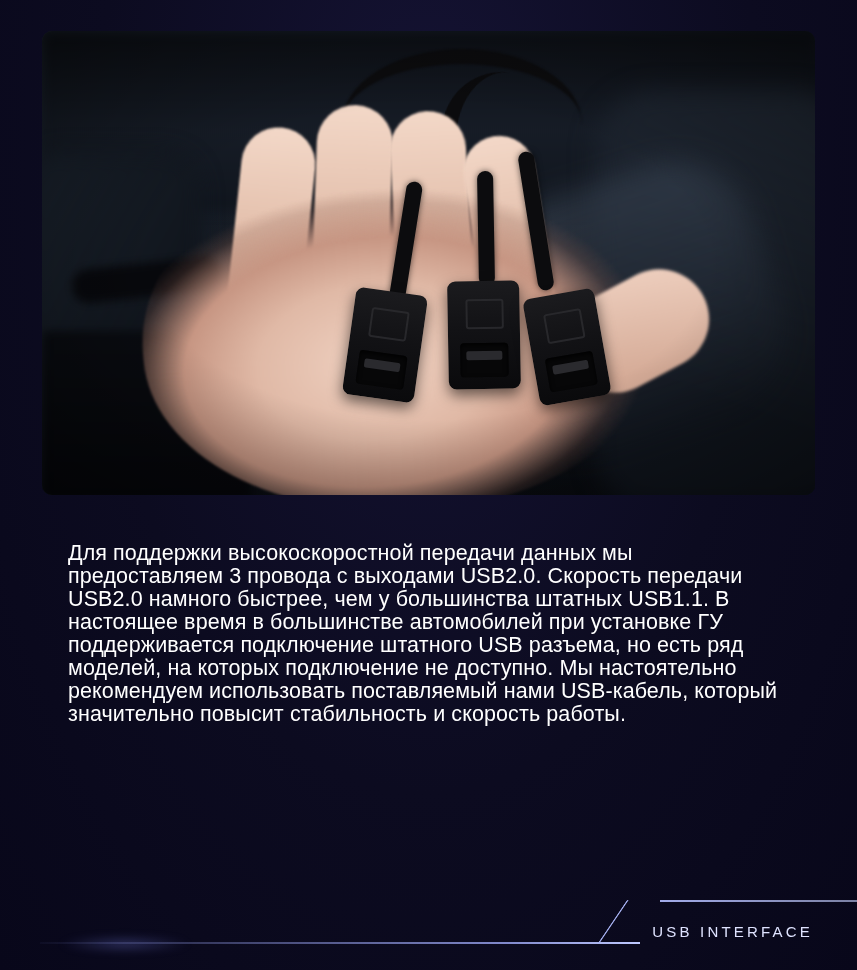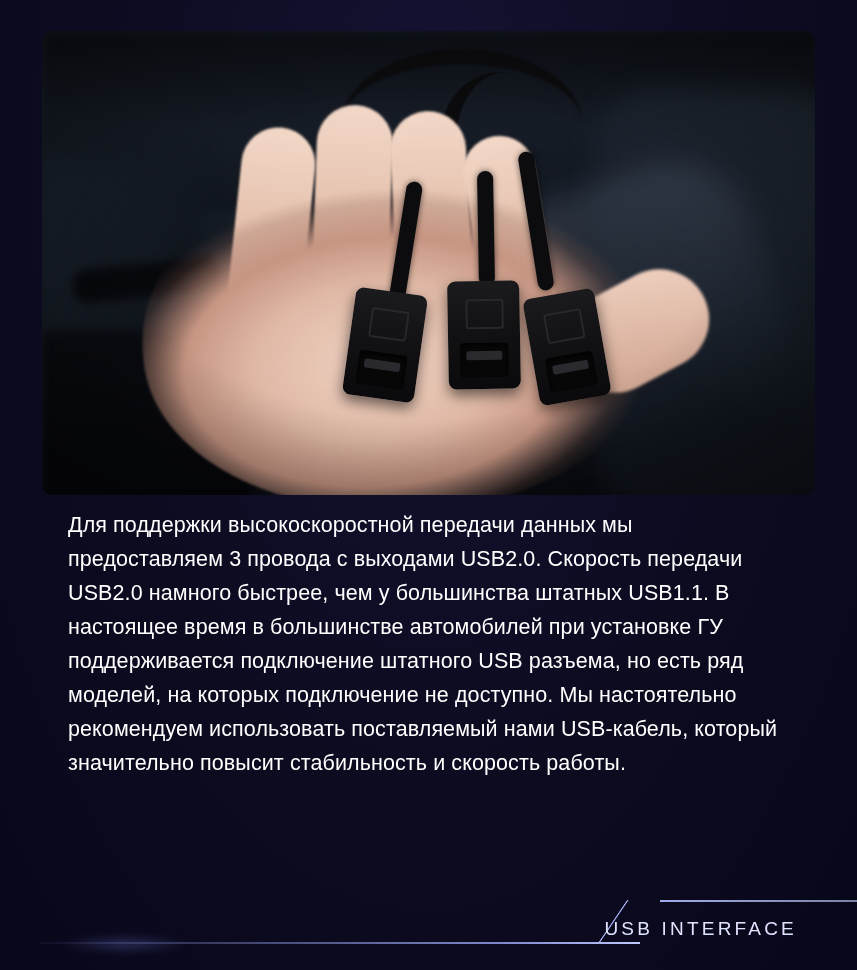--- a/index.html
+++ b/index.html
@@ -185,24 +185,24 @@
     position: absolute;
     inset: 0;
     background: radial-gradient(ellipse 80% 75% at 50% 50%, rgba(0,0,0,0) 45%, rgba(0,0,0,0.55) 100%);
     pointer-events: none;
   }
 
   
   .body-text {
     position: absolute;
     left: 68px;
-    top: 508px;
+    top: 542px;
     width: 722px;
     font-size: 21.5px;
-    line-height: 34px;
+    line-height: 23px;
     color: #ffffff;
     letter-spacing: 0.1px;
     text-align: left;
   }
 
   
   .footer {
     position: absolute;
     left: 0;
     bottom: 0;
@@ -230,23 +230,23 @@
   .footer-top-line {
     position: absolute;
     left: 660px;
     bottom: 68px;
     width: 197px;
     height: 2px;
     background: linear-gradient(90deg, rgba(170,180,245,0.95) 0%, rgba(200,210,255,0.6) 100%);
   }
   .footer-label {
     position: absolute;
-    right: 60px;
+    right: 44px;
     bottom: 30px;
-    font-size: 19px;
+    font-size: 15px;
     letter-spacing: 3.2px;
     color: #dfe3ff;
     font-family: "Liberation Sans", sans-serif;
   }
   .footer-glow {
     position: absolute;
     left: 60px;
     bottom: 18px;
     width: 130px;
     height: 16px;

